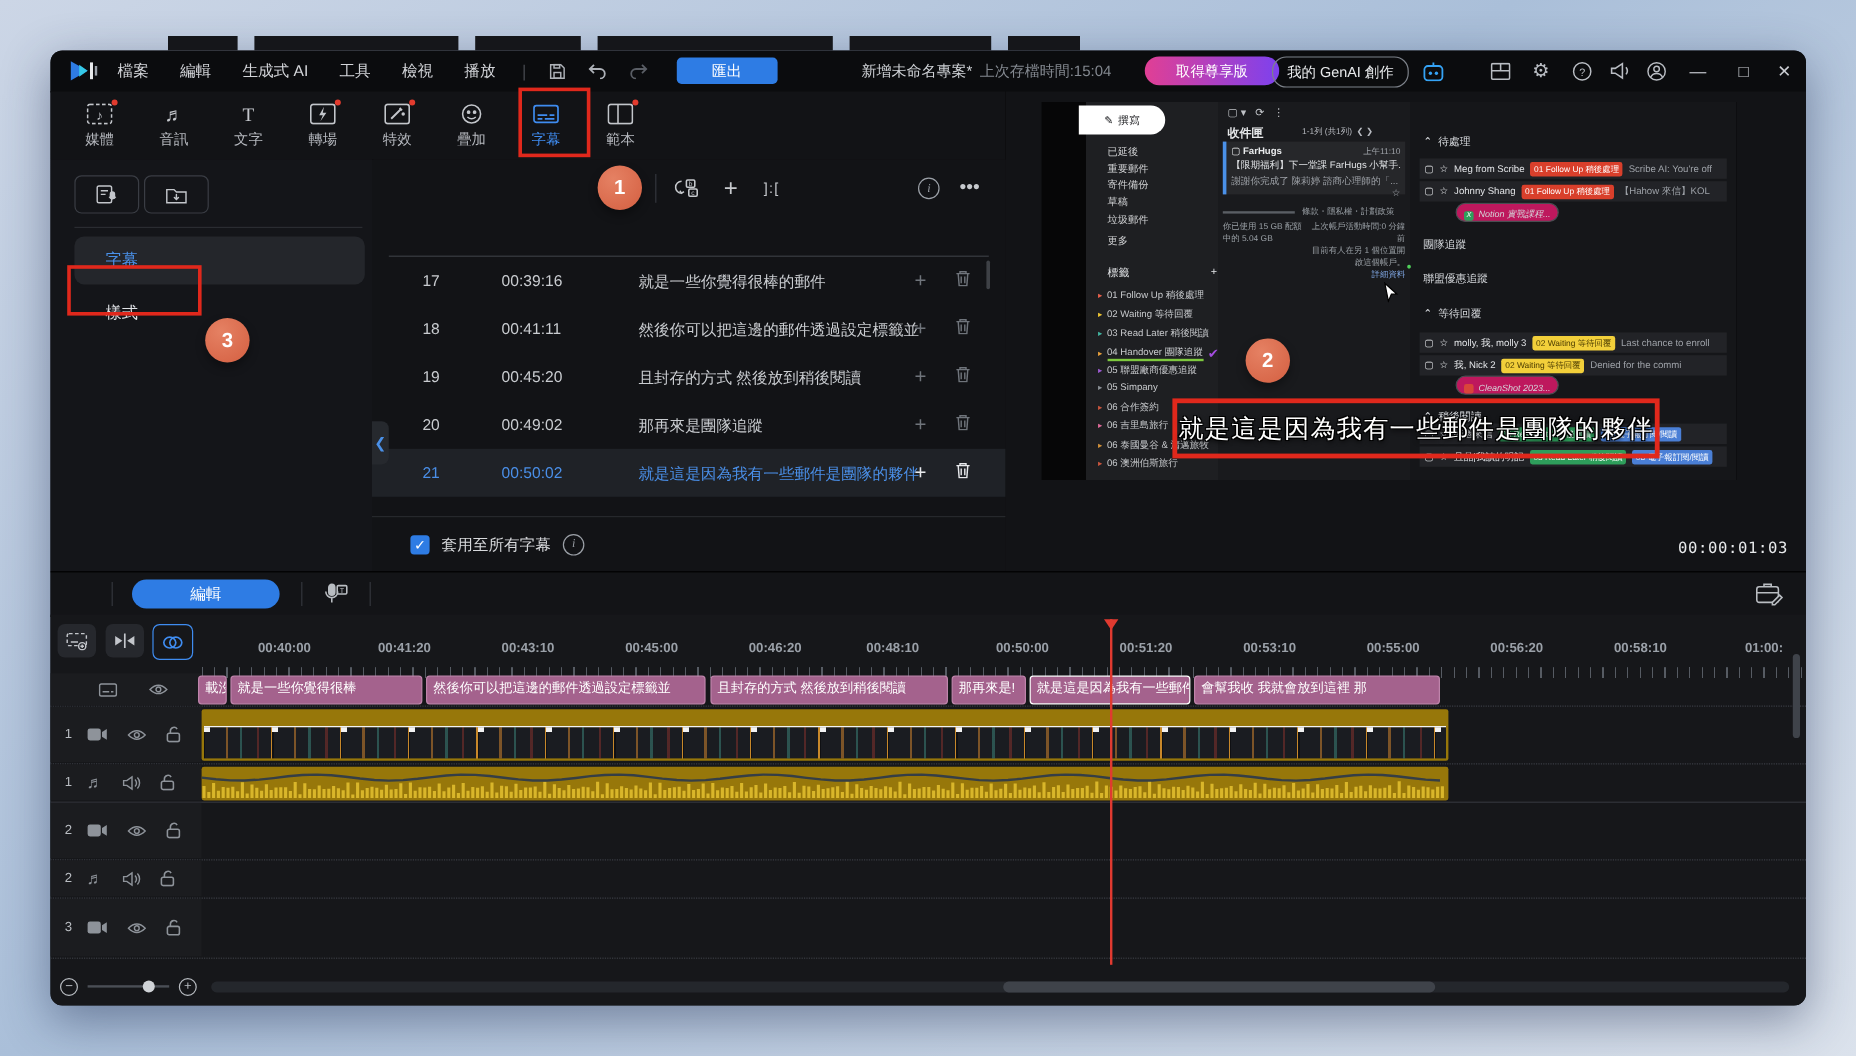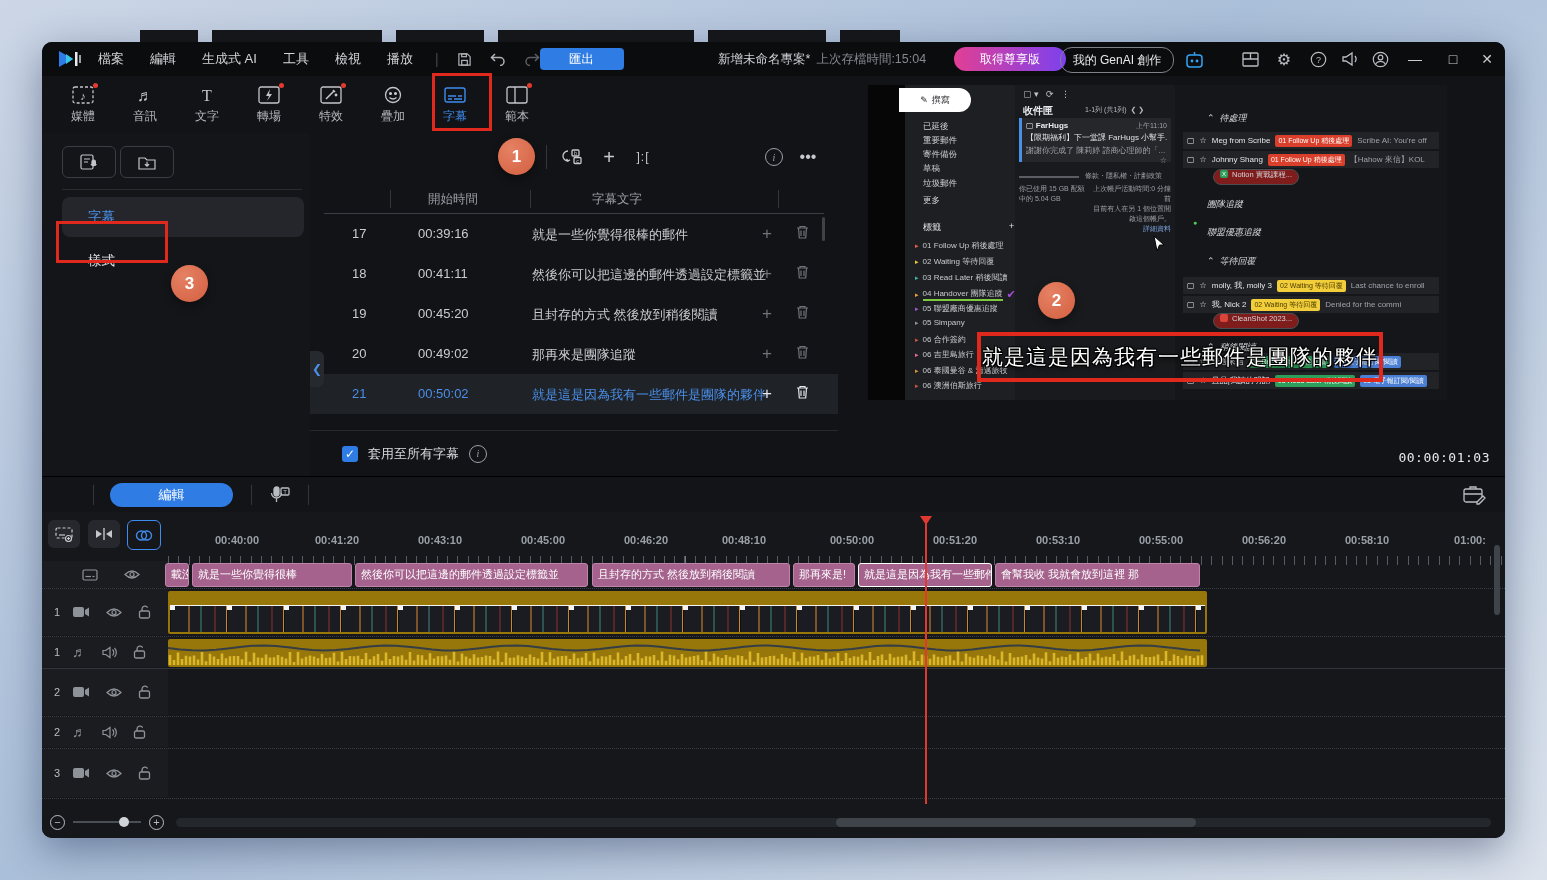--- a/index.html
+++ b/index.html
@@ -6,21 +6,21 @@
   body{width:1547px;height:880px;overflow:hidden;font-family:"Liberation Sans","DejaVu Sans",sans-serif;
        background:linear-gradient(145deg,#ccd6e6 0%,#aabfd9 45%,#dbe2ec 100%);position:relative;}
   .abs{position:absolute;}
   .win{position:absolute;left:42px;top:42px;width:1463px;height:796px;background:#121316;border-radius:10px;
        overflow:hidden;box-shadow:0 12px 40px rgba(30,45,80,.45);}
   
   .titlebar{position:absolute;left:0;top:0;width:100%;height:34px;background:#0b0c0e;display:flex;align-items:center;border-bottom:1px solid #000;}
   .menu{display:flex;gap:26px;margin-left:56px;font-size:13px;color:#d4d6da;}
   .menu span{cursor:default;}
   .tb-ico{color:#aeb2b8;font-size:14px;margin-left:18px;}
-  .export-btn{width:84px;height:22px;background:#2e7ce4;border-radius:4px;color:#fff;font-size:12.5px;
+  .export-btn{margin-left:24px;width:84px;height:22px;background:#2e7ce4;border-radius:4px;color:#fff;font-size:12.5px;
        display:flex;align-items:center;justify-content:center;}
   .proj{position:absolute;left:676px;top:0;height:34px;display:flex;align-items:center;font-size:12.5px;gap:6px;}
   .proj .name{color:#cfd2d6;} .proj .saved{color:#83888f;}
   .pill{height:24px;border-radius:12px;display:flex;align-items:center;justify-content:center;font-size:12px;}
   .premium{position:absolute;left:912px;top:5px;width:112px;background:linear-gradient(90deg,#e13f94,#7d41ee);color:#fff;}
   .genai{position:absolute;left:1018px;top:5px;width:112px;border:1px solid #7d828a;color:#e8eaec;background:transparent;}
   .winbtn{position:absolute;top:0;height:34px;width:30px;display:flex;align-items:center;justify-content:center;color:#c9ccd1;font-size:14px;}
   .sys-ico{position:absolute;top:7px;width:20px;height:20px;color:#b9bdc3;display:flex;align-items:center;justify-content:center;}
   
   .ribbon{position:absolute;left:0;top:34px;width:796px;height:57px;background:#121316;display:flex;align-items:center;border-right:1px solid #000;}
@@ -64,26 +64,26 @@
   
   .preview{position:absolute;left:796px;top:34px;width:667px;height:400px;background:#121316;}
   .video{position:absolute;left:30px;top:9px;width:579px;height:315px;background:#060607;overflow:hidden;}
   .gm-side{position:absolute;left:37px;top:0;width:110px;height:100%;background:#1e1f22;}
   .compose{position:absolute;left:-6px;top:3px;width:72px;height:24px;background:#fff;border-radius:0 14px 14px 0;color:#202124;font-size:9px;display:flex;align-items:center;justify-content:center;gap:4px;}
   .nav-it{position:absolute;left:18px;white-space:nowrap;color:#cfd0d2;font-size:8.5px;}
   .lab-it{position:absolute;left:10px;white-space:nowrap;font-size:8px;color:#c8cacd;display:flex;align-items:center;gap:4px;}
   .lab-it .arr{font-size:7px;}
   .gm-mid{position:absolute;left:147px;top:0;width:160px;height:100%;background:#191a1d;}
   .gm-right{position:absolute;left:307px;top:0;width:272px;height:100%;background:#151619;}
-  .sect{position:absolute;left:32px;font-size:9px;color:#d6d9dd;white-space:nowrap;font-style:italic;}
+  .sect{position:absolute;left:11px;font-size:9px;color:#d6d9dd;white-space:nowrap;}
   .mrow{position:absolute;left:8px;width:256px;height:17px;background:#222327;display:flex;align-items:center;gap:5px;font-size:8px;color:#e2e4e7;padding:0 4px;box-sizing:border-box;white-space:nowrap;overflow:hidden;}
   .badge{border-radius:2px;padding:1px 3px;font-size:7px;white-space:nowrap;}
   .b-red{background:#d93f2b;color:#fff;} .b-yel{background:#f2cf3a;color:#4a3b00;}
   .b-grn{background:#2e9e5b;color:#fff;} .b-blu{background:#4a7fd6;color:#fff;}
-  .chip{position:absolute;height:14px;border:1px solid #4a4d52;border-radius:8px;display:flex;align-items:flex-start;gap:4px;font-size:7.5px;color:#d4d6da;padding:0 6px;background:#7f1d1d;white-space:nowrap;}
+  .chip{position:absolute;height:14px;border:1px solid #4a4d52;border-radius:8px;display:flex;align-items:flex-end;gap:4px;font-size:7.5px;color:#d4d6da;padding:0 6px;background:#be185d;white-space:nowrap;font-style:italic;}
   .chip .ic{width:8px;height:8px;border-radius:2px;display:inline-block;}
   .gmfaint{color:#9ea2a8;}
   .overlay-box{position:absolute;left:935px;top:290px;width:406px;height:50px;border:4px solid #e0281c;box-sizing:border-box;display:flex;align-items:center;justify-content:center;z-index:30;}
   .overlay-text{font-size:21px;color:#fff;letter-spacing:1px;white-space:nowrap;
      text-shadow:-1px -1px 0 #000,1px -1px 0 #000,-1px 1px 0 #000,1px 1px 0 #000,0 2px 4px #000;}
   .timecode{position:absolute;right:15px;top:374px;font-family:"DejaVu Sans Mono",monospace;font-size:13px;color:#e8eaec;letter-spacing:.5px;}
   .pv-ctl{position:absolute;top:398px;height:26px;display:flex;align-items:center;color:#c9ccd1;}
   .aspect{border:1px solid #9ba0a7;border-radius:3px;font-size:9.5px;padding:1px 4px;color:#c9ccd1;}
   
   .tltb{position:absolute;left:0;top:434px;width:1463px;height:36px;background:#131417;border-top:1px solid #000;border-bottom:1px solid #000;}
@@ -332,27 +332,20 @@
           <text x="15.5" y="14.5" font-size="5.5" fill="#c6c9cd" stroke="none" text-anchor="middle">c</text>
         </svg>
     </div>
     <div class="mid-ico" style="left:286px;width:26px;font-size:20px">+</div>
     <div class="mid-ico" style="left:318px;width:30px;font-size:12px;letter-spacing:1px">]:[</div>
     <div class="mid-ico" style="left:452px;width:24px">
         <span class="info-ico">i</span>
       </div>
     <div class="mid-ico" style="left:484px;width:28px;font-size:16px">•••</div>
 
-    <div class="thead">
-      <span class="cl" style="left:80px"></span>
-      <span style="left:118px">開始時間</span>
-      <span class="cl" style="left:220px"></span>
-      <span style="left:282px">字幕文字</span>
-      <span class="cl" style="left:468px"></span>
-    </div>
     <div class="tline"></div>
     <div class="scrollhint"></div>
 
     <div class="srow" style="top:81px">
       <span class="num">17</span>
       <span class="time">00:39:16</span>
       <span class="txt">就是一些你覺得很棒的郵件</span>
       <span class="plus">+</span>
       <span class="bin">
           <svg width="13" height="14" viewBox="0 0 13 14" fill="none" stroke="currentColor" stroke-width="1.2">

